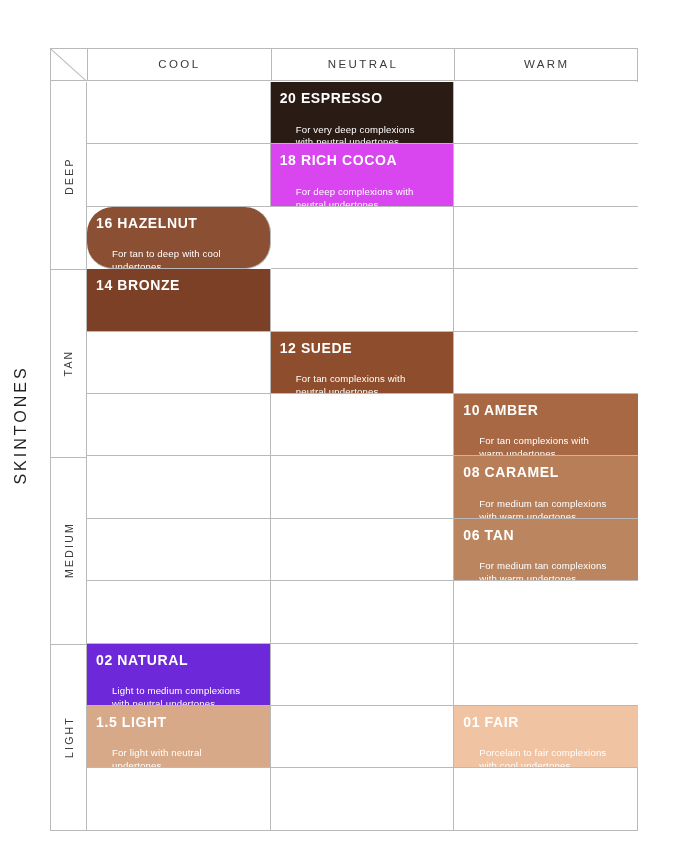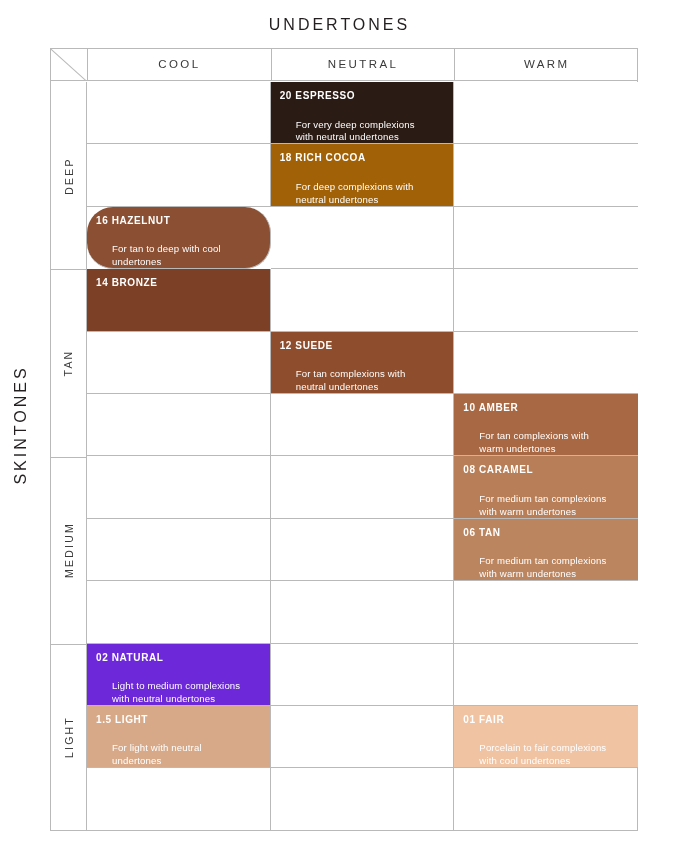--- a/index.html
+++ b/index.html
@@ -161,39 +161,38 @@
     overflow: hidden;
     position: relative;
   }
   .cell:nth-child(3n) {
     border-right: none;
   }
   .cell.empty {
     background: #ffffff;
   }
   .shade-name {
-    font-size: 10px;
+    font-size: 14px;
     font-weight: bold;
     letter-spacing: 0.6px;
     line-height: 1.25;
     margin: 0 0 2px 0;
   }
   .shade-desc {
     font-size: 9.6px;
     line-height: 1.34;
     letter-spacing: 0.15px;
     margin: 16px;
   }
 </style>
 </head>
 <body>
 
 <div class="page">
 
-  <div class="top-title">UNDERTONES</div>
 
   <div class="left-title">
     <span>SKINTONES</span>
   </div>
 
   <div class="frame"></div>
 
   <div class="col-headers">
     <div class="corner-cell"></div>
     <div class="col-head">COOL</div>
@@ -220,21 +219,21 @@
         </div>
       </div>
     <div class="grid" id="grid">
         <div class="cell empty" style="background: rgb(255, 255, 255); color: rgb(35, 31, 32);"></div>
         <div class="cell" style="background: rgb(43, 27, 21); color: rgb(255, 255, 255);">
           <div class="shade-name">20 ESPRESSO</div>
           <div class="shade-desc">For very deep complexions with neutral undertones</div>
         </div>
         <div class="cell empty" style="background: rgb(255, 255, 255); color: rgb(35, 31, 32);"></div>
         <div class="cell empty" style="background: rgb(255, 255, 255); color: rgb(35, 31, 32);"></div>
-        <div class="cell" style="background: #a16207; color: rgb(255, 255, 255);">
+        <div class="cell" style="background: #d946ef; color: rgb(255, 255, 255);">
           <div class="shade-name">18 RICH COCOA</div>
           <div class="shade-desc">For deep complexions with neutral undertones</div>
         </div>
         <div class="cell empty" style="background: rgb(255, 255, 255); color: rgb(35, 31, 32);"></div>
         <div class="cell" style="background: rgb(139, 79, 51); color: rgb(255, 255, 255); border-radius: 26px;">
           <div class="shade-name">16 HAZELNUT</div>
           <div class="shade-desc">For tan to deep with cool undertones</div>
         </div>
         <div class="cell empty" style="background: rgb(255, 255, 255); color: rgb(35, 31, 32);"></div>
         <div class="cell empty" style="background: rgb(255, 255, 255); color: rgb(35, 31, 32);"></div>

